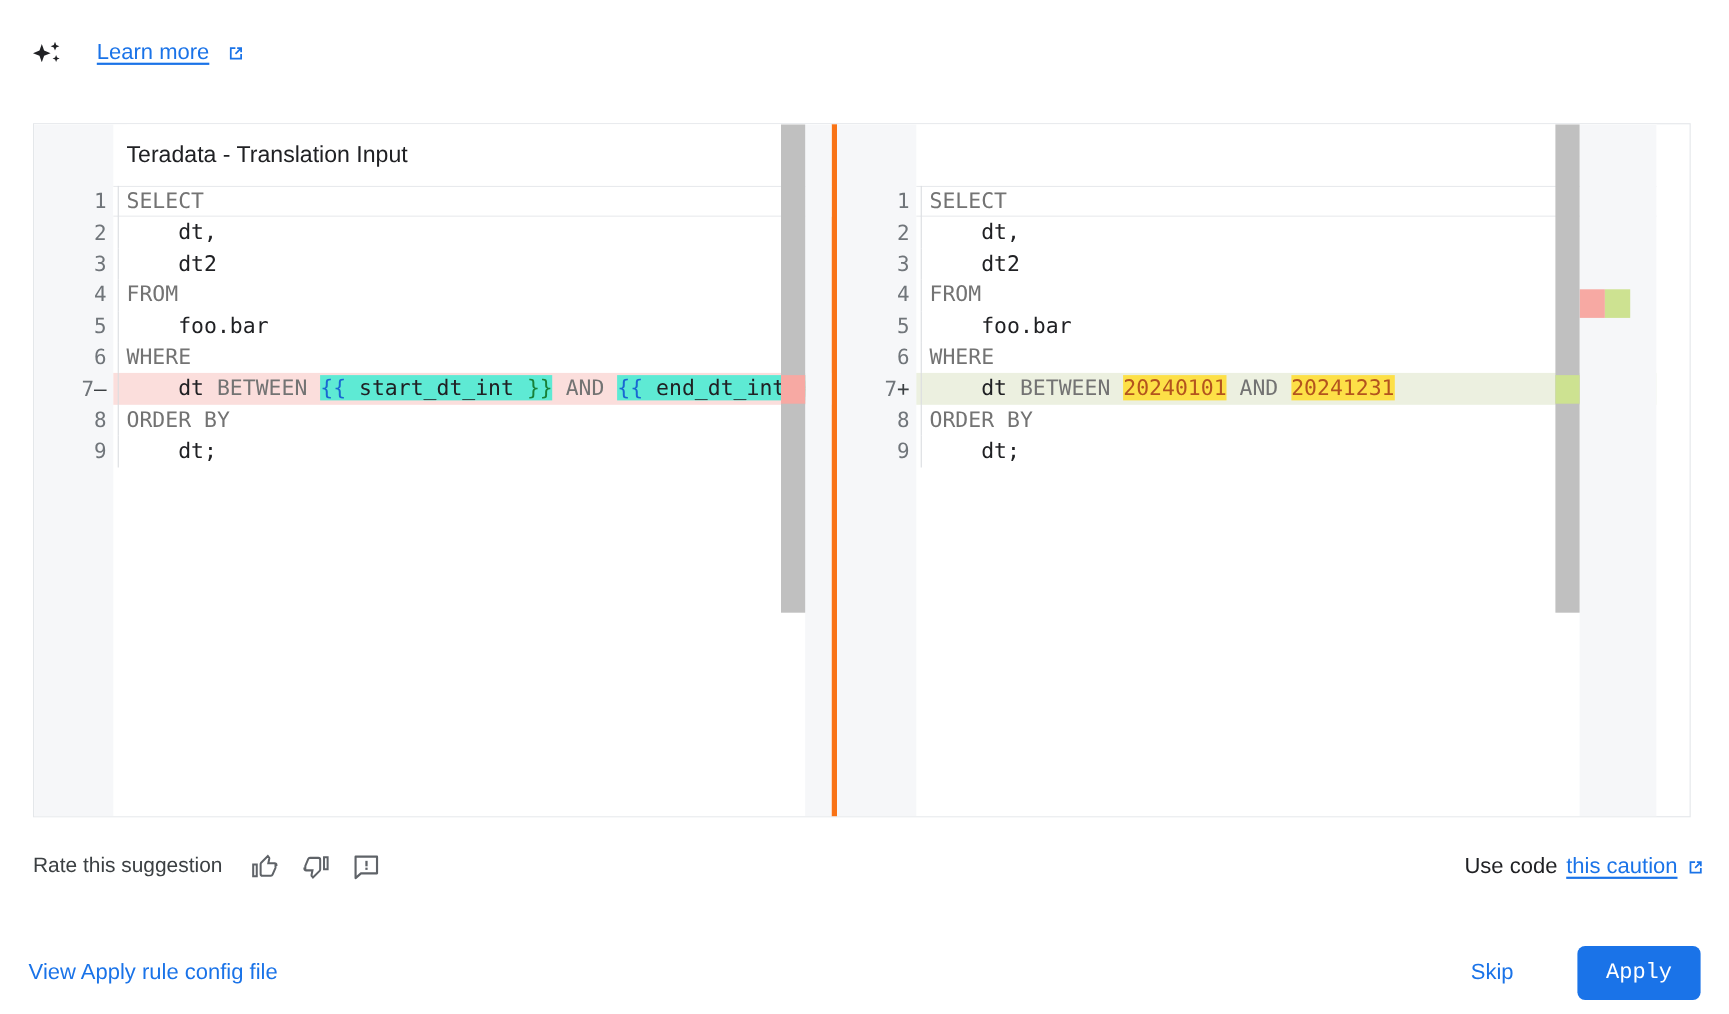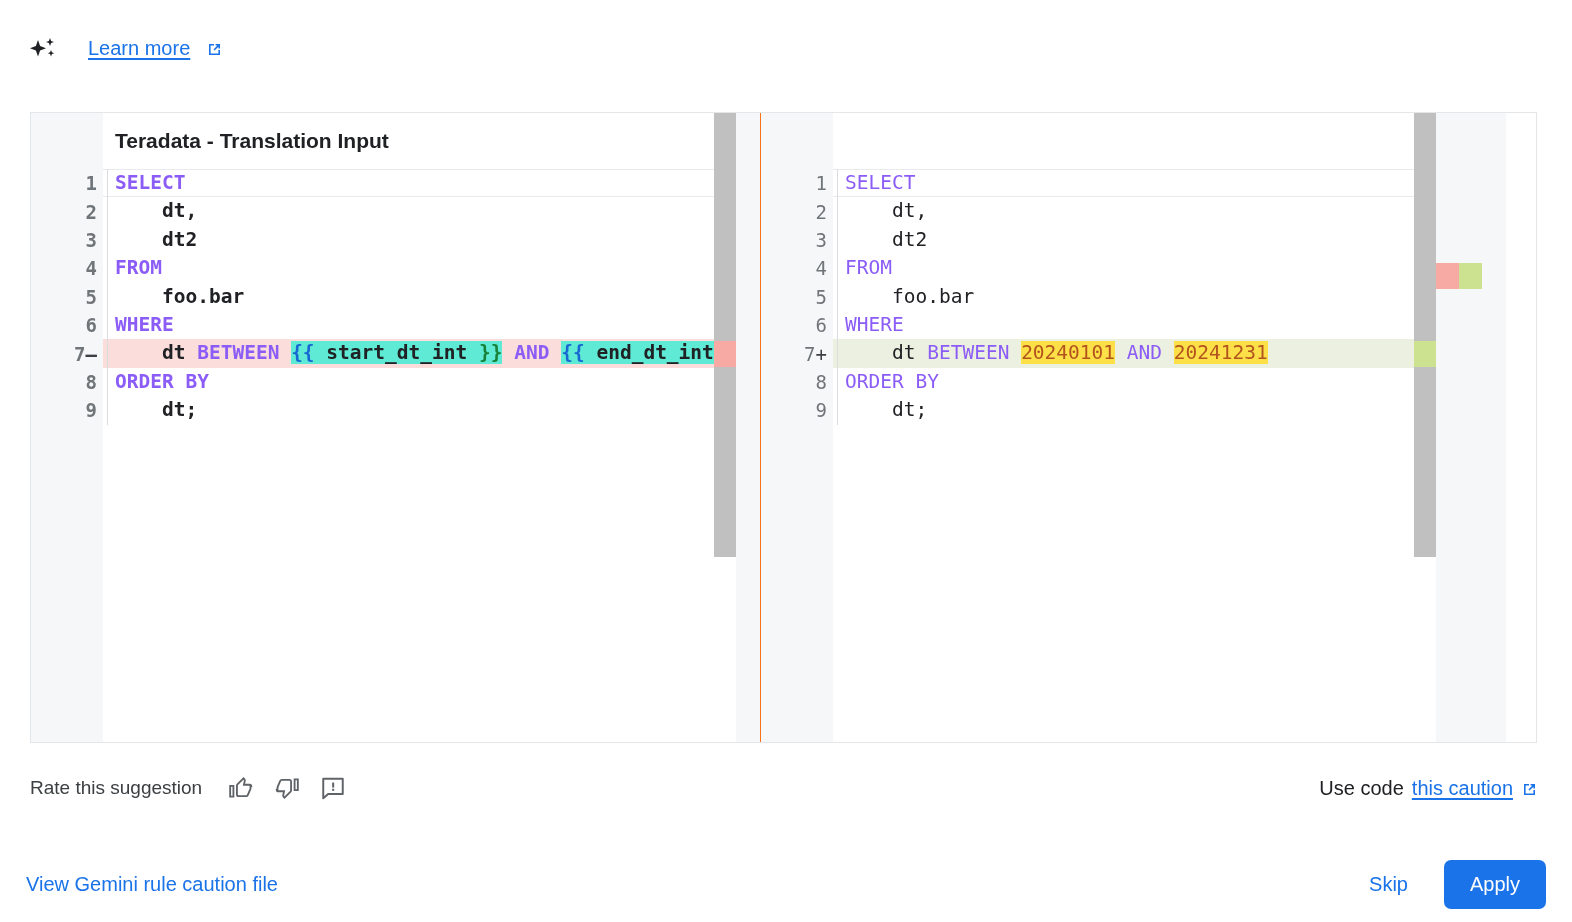--- a/index.html
+++ b/index.html
@@ -32,21 +32,21 @@
 
   
   .diff-wrap {
     position: absolute; left: 30px; top: 112px;
     width: 1507px; height: 631px;
     border: 1px solid #e4e7ea;
     background: #ffffff;
     display: flex;
   }
   .pane { position: relative; height: 100%; background: #ffffff; overflow: hidden; }
-  .pane-left  { width: 730px; border-right: 1px solid #f97316; font-weight: bold; }
+  .pane-left  { width: 730px; border-right: 5px solid #f97316; }
   .pane-right { width: 745px; }
 
   .gutter-strip {
     position: absolute; left: 0; top: 0; bottom: 0; width: 72px;
     background: #f6f7f9;
   }
   .pane-title {
     position: absolute; left: 84px; top: 0; right: 0; height: 56px;
     display: flex; align-items: center;
     font-size: 21px; color: #202124; background: #ffffff;
@@ -71,21 +71,21 @@
     position: relative; z-index: 3; flex: 1 1 auto;
     font-family: "DejaVu Sans Mono", monospace; font-size: 19.5px;
     color: #202124; white-space: pre; padding-left: 12px; line-height: 28.4px;
   }
   
   .row .guide {
     position: absolute; left: 76px; top: 0; bottom: 0; width: 1px;
     background: #dadce0; z-index: 2;
   }
 
-  .kw  { color: #8b5cf6; }
+  .kw  { color: #737373; }
   .num { color: #b3541e; }
   .brc-b { color: #1967d2; }
   .brc-g { color: #188038; }
 
   .row.del::before {
     content: ""; position: absolute; left: 72px; right: 0; top: 0; bottom: 0;
     background: #fbdedc; z-index: 1;
   }
   .row.add::before {
     content: ""; position: absolute; left: 72px; right: 0; top: 0; bottom: 0;
@@ -103,21 +103,21 @@
   .mark-green { background: #cde291; }
 
   .overview {
     position: absolute; right: 0; top: 0; bottom: 0; width: 46px;
     background: #f6f7f9; z-index: 4;
   }
   .ov-mark { position: absolute; width: 23px; height: 26px; }
 
   
   .rate-row {
-    position: absolute; left: 30px; right: 34px; top: 766px; height: 44px;
+    position: absolute; left: 30px; right: 22px; top: 766px; height: 44px;
     display: flex; align-items: center; justify-content: space-between; text-align: center;
   }
   .rate-left { display: flex; align-items: center; gap: 0; }
   .rate-label { font-size: 19px; color: #3c4043; white-space: nowrap; }
   .rate-icons { display: flex; align-items: center; gap: 16px; margin-left: 24px; }
   .rate-btn {
     width: 30px; height: 30px; display: flex; align-items: center;
     justify-content: center; cursor: pointer;
   }
   .rate-btn svg { display: block; }
@@ -140,21 +140,21 @@
   .link-btn {
     color: #1a73e8; font-size: 20px; cursor: pointer; white-space: nowrap;
   }
   .footer-right { display: flex; align-items: center; gap: 18px; }
   .btn-text {
     color: #1a73e8; font-size: 20px; background: none; border: none;
     padding: 10px 18px; cursor: pointer; font-family: inherit; border-radius: 6px;
   }
   .btn-primary {
     background: #1a73e8; color: #ffffff; font-size: 20px; border: none;
-    padding: 13px 26px; border-radius: 7px; cursor: pointer; font-family: Liberation Sans, sans-serif;
+    padding: 13px 26px; border-radius: 7px; cursor: pointer; font-family: Liberation Mono, monospace; margin-left: 22px;
   }
 </style>
 </head>
 <body>
 
 <div class="page">
 
   <div class="hdr">
     <span class="sparkle-icon">
       <svg viewBox="0 0 32 32" width="32" height="32" aria-hidden="true">
@@ -320,20 +320,20 @@
       <span class="ext-icon">
         <svg viewBox="0 0 17 17" width="17" height="17" aria-hidden="true">
           <path d="M3 3 H8 V4.6 H4.6 V12.4 H12.4 V9 H14 V14 H3 Z" fill="#1a73e8"></path>
           <path d="M9.6 3 H14 V7.4 H12.4 V5.7 L8.6 9.5 L7.5 8.4 L11.3 4.6 H9.6 Z" fill="#1a73e8"></path>
         </svg>
       </span>
     </div>
   </div>
 
   <div class="footer">
-    <span class="link-btn">View Gemini rule caution file</span>
+    <span class="link-btn">View Apply rule config file</span>
     <span class="footer-right">
       <button class="btn-text">Skip</button>
       <button class="btn-primary">Apply</button>
     </span>
   </div>
 
 </div>
 
 </body></html>

